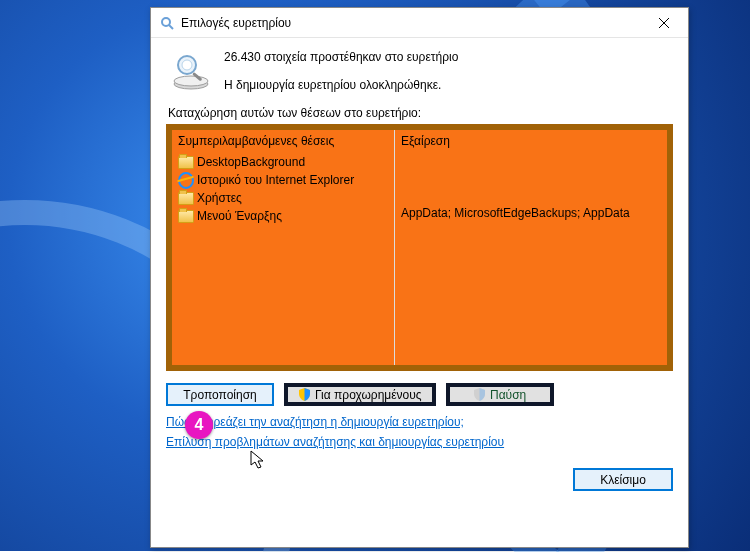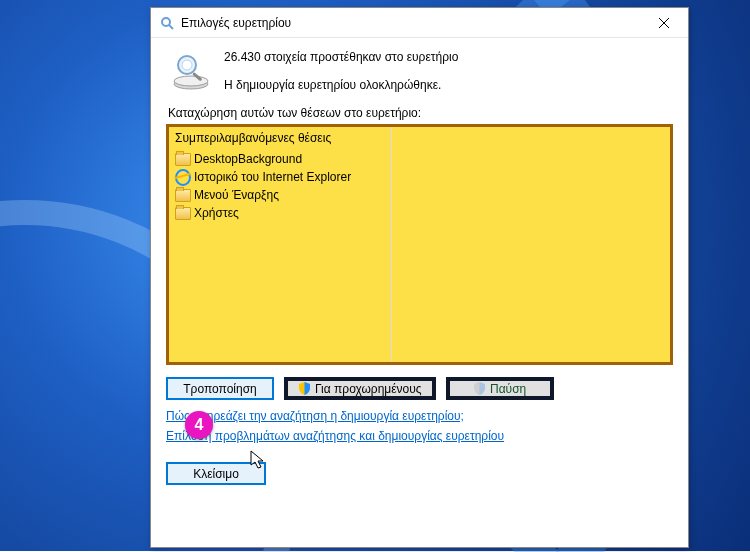--- a/index.html
+++ b/index.html
@@ -13,39 +13,39 @@
   .titlebar .ticon{width:16px;height:16px;margin-right:6px;display:flex;align-items:center;justify-content:center}
   .titlebar .title{flex:1;font-size:12px;color:#000}
   .close-btn{width:45px;height:29px;display:flex;align-items:center;justify-content:center;cursor:pointer}
   .close-btn svg{width:10px;height:10px}
   .body{padding:10px 15px 12px 15px}
   .header-row{display:flex;align-items:flex-end;margin-bottom:14px}
   .header-icon{width:42px;height:42px;margin:2px 12px 0 4px;flex-shrink:0}
   .header-text{padding-top:2px}
   .header-text .line1{margin-bottom:14px}
   .section-label{margin:1px 0 4px 2px}
-  .locations-box{border:3px solid #a16207;height:235px;display:flex;background:#fde047}
+  .locations-box{border:6px solid #a16207;height:235px;display:flex;background:#f97316}
   .col{padding:4px 6px;font-size:12px}
   .col-left{width:210px;border-right:1px solid #dcdcdc}
   .col-right{flex:1}
   .col-head{margin-bottom:4px}
   .loc-item{display:flex;align-items:flex-end;height:17px;margin-bottom:1px}
   .loc-item .fico{width:16px;height:14px;margin-right:3px;display:flex;align-items:center;justify-content:center}
   .folder-ico{width:14px;height:11px;background:linear-gradient(#ffe9a6,#f0c24b);border:1px solid #d4a017;border-radius:1px;position:relative}
   .folder-ico:before{content:"";position:absolute;top:-3px;left:0;width:6px;height:3px;background:#f0c24b;border:1px solid #d4a017;border-bottom:none;border-radius:1px 1px 0 0}
   .ie-ico{width:13px;height:13px;border:2px solid #1e90ff;border-radius:50%;position:relative}
   .ie-ico:after{content:"";position:absolute;left:-3px;top:4px;width:17px;height:2px;background:#ffb400;border-radius:2px;transform:rotate(-15deg)}
   .exclude-row{height:17px;margin-bottom:1px}
   .button-row{display:flex;gap:10px;margin:12px 0 6px 0}
   .btn{height:23px;border:4px solid #0f172a;background:#e1e1e1;font-family:inherit;font-size:12px;display:flex;align-items:center;justify-content:center;cursor:pointer;min-width:108px;padding:0 10px;position:relative}
   .btn.focused{border:1px solid #0078d7;background:#e5f1fb;box-shadow:inset 0 0 0 1px #0078d7}
   .btn.disabled{color:#14532d;cursor:default}
   .shield{width:13px;height:13px;margin-right:4px}
   .link{color:#0066cc;text-decoration:underline;cursor:pointer;display:inline-block;margin:3px 0}
-  .footer{display:flex;justify-content:flex-start;margin-top:16px}
+  .footer{display:flex;justify-content:flex-end;margin-top:16px}
   .close-main{min-width:100px}
   .callout{position:absolute;width:28px;height:28px;border-radius:50%;background:#e815c1;color:#fff;font-weight:bold;font-size:16px;display:flex;align-items:center;justify-content:center;left:185px;top:411px;z-index:5;box-shadow:0 1px 3px rgba(0,0,0,.4)}
   .cursor{position:absolute;left:250px;top:450px;z-index:6}
 </style>
 </head>
 <body>
 
 <div class="desktop">
   <div class="swirl s1"></div>
   <div class="swirl s2"></div>
@@ -100,28 +100,37 @@
               <div class="loc-item">
                 <span class="fico">
                   <div class="ie-ico"></div>
                 </span>
                 <span>Ιστορικό του Internet Explorer</span>
               </div>
               <div class="loc-item">
                 <span class="fico">
                   <div class="folder-ico"></div>
                 </span>
-                <span>Μενού Έναρξης</span>
+                <span>Χρήστες</span>
               </div>
               <div class="loc-item">
                 <span class="fico">
                   <div class="folder-ico"></div>
                 </span>
-                <span>Χρήστες</span>
+                <span>Μενού Έναρξης</span>
               </div>
+            </div>
+        </div>
+        <div class="col col-right">
+          <div class="col-head">Εξαίρεση</div>
+          <div id="exc-list">
+              <div class="exclude-row"></div>
+              <div class="exclude-row"></div>
+              <div class="exclude-row"></div>
+              <div class="exclude-row">AppData; MicrosoftEdgeBackups; AppData</div>
             </div>
         </div>
       </div>
 
       <div class="button-row">
         <button class="btn focused">
           <span>Τροποποίηση</span>
         </button>
         <button class="btn">
           <svg class="shield" viewBox="0 0 13 13">

